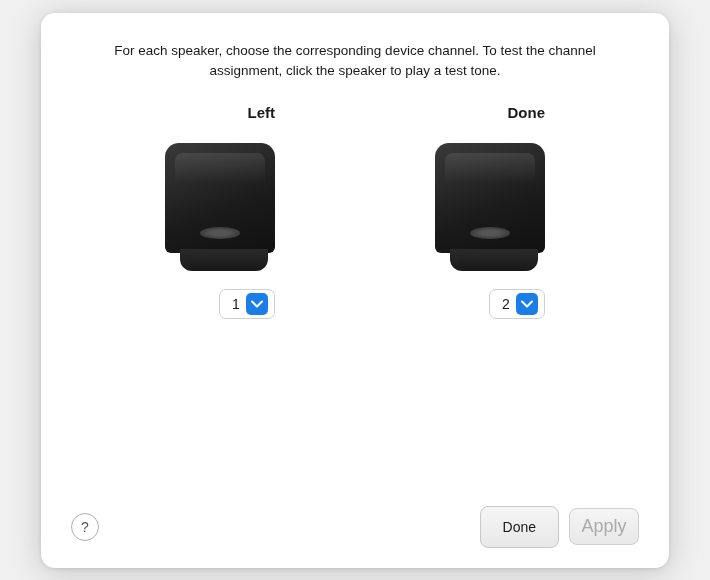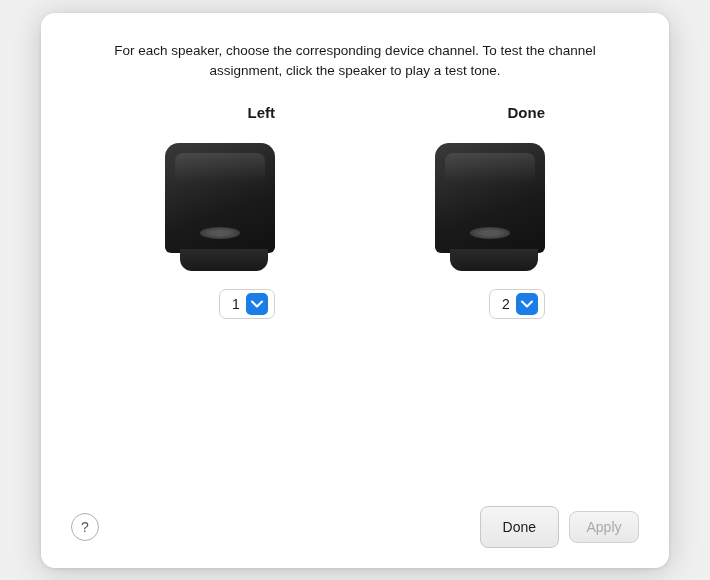--- a/index.html
+++ b/index.html
@@ -198,21 +198,21 @@
       color: #1a1a1a;
       cursor: pointer;
       min-width: 70px;
     }
 
     .btn-apply {
       padding: 7px 4px;
       border-radius: 8px;
       border: 1.5px solid #d0d0d0;
       background: linear-gradient(180deg, #f5f5f5 0%, #e8e8e8 100%);
-      font-size: 14px;
+      font-size: 18px;
       font-weight: 500;
       color: #aaaaaa;
       cursor: not-allowed;
       min-width: 70px;
     }
   </style>
 </head>
 <body>
 
 <div class="dialog">

